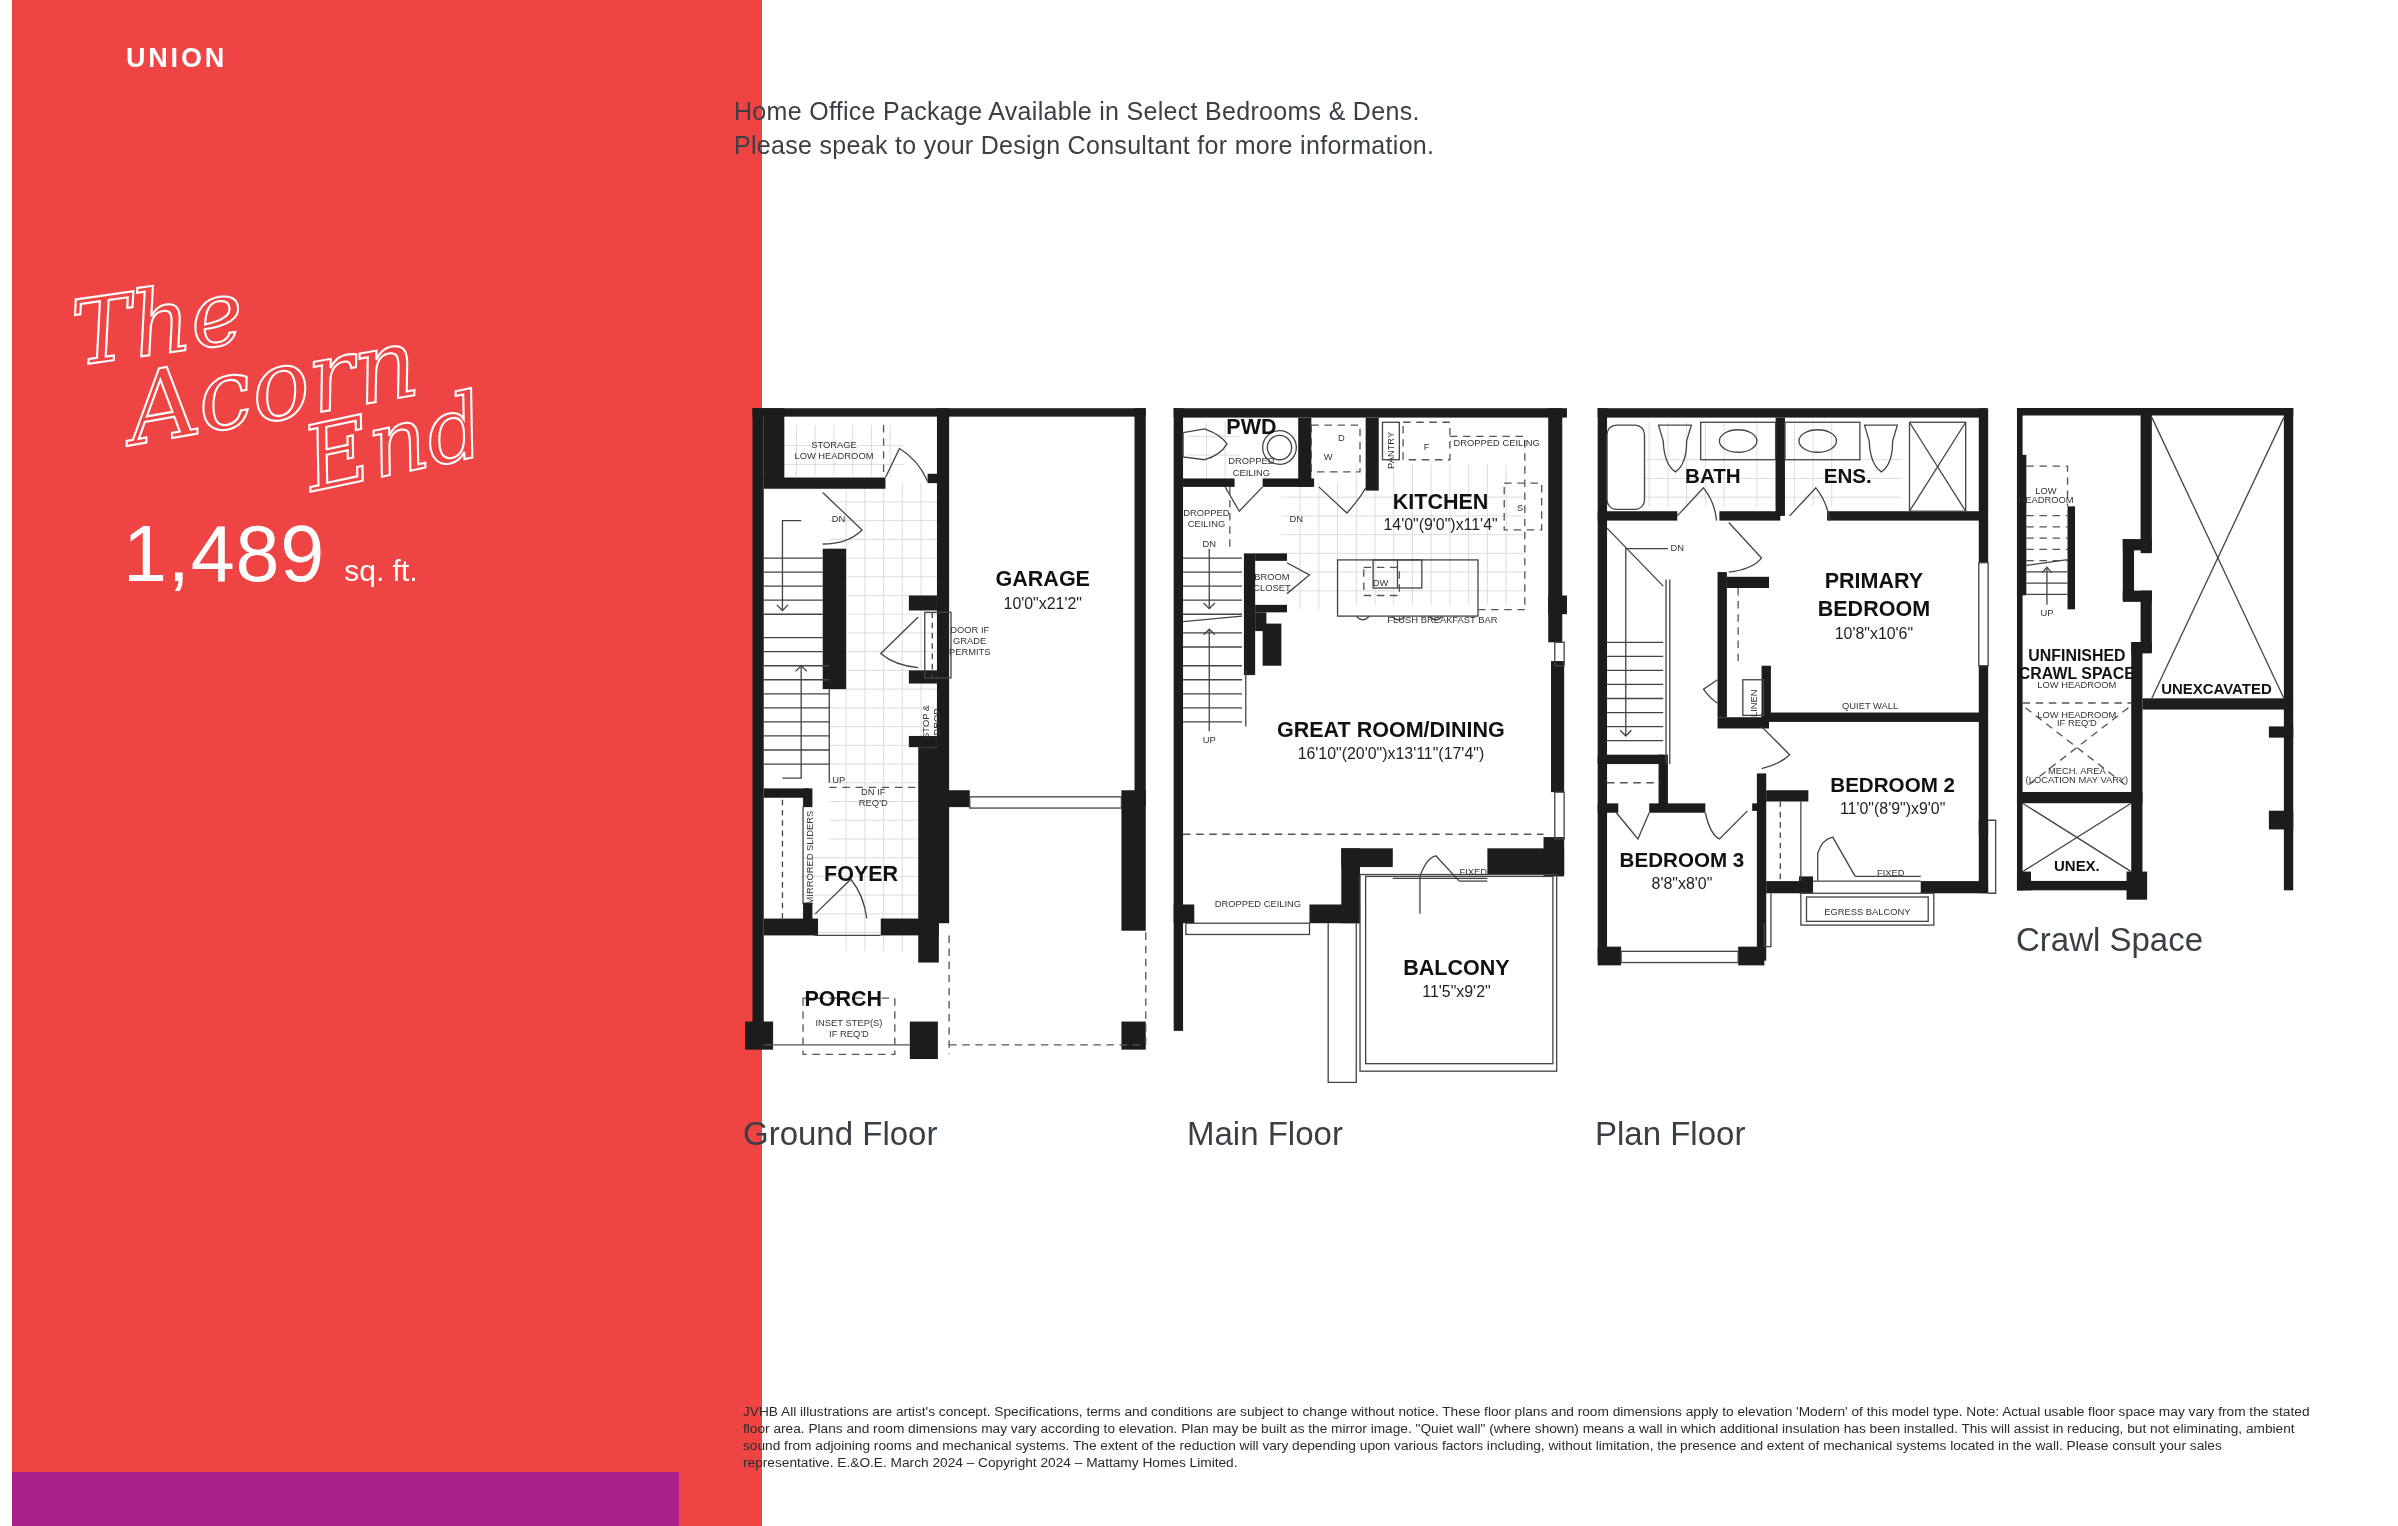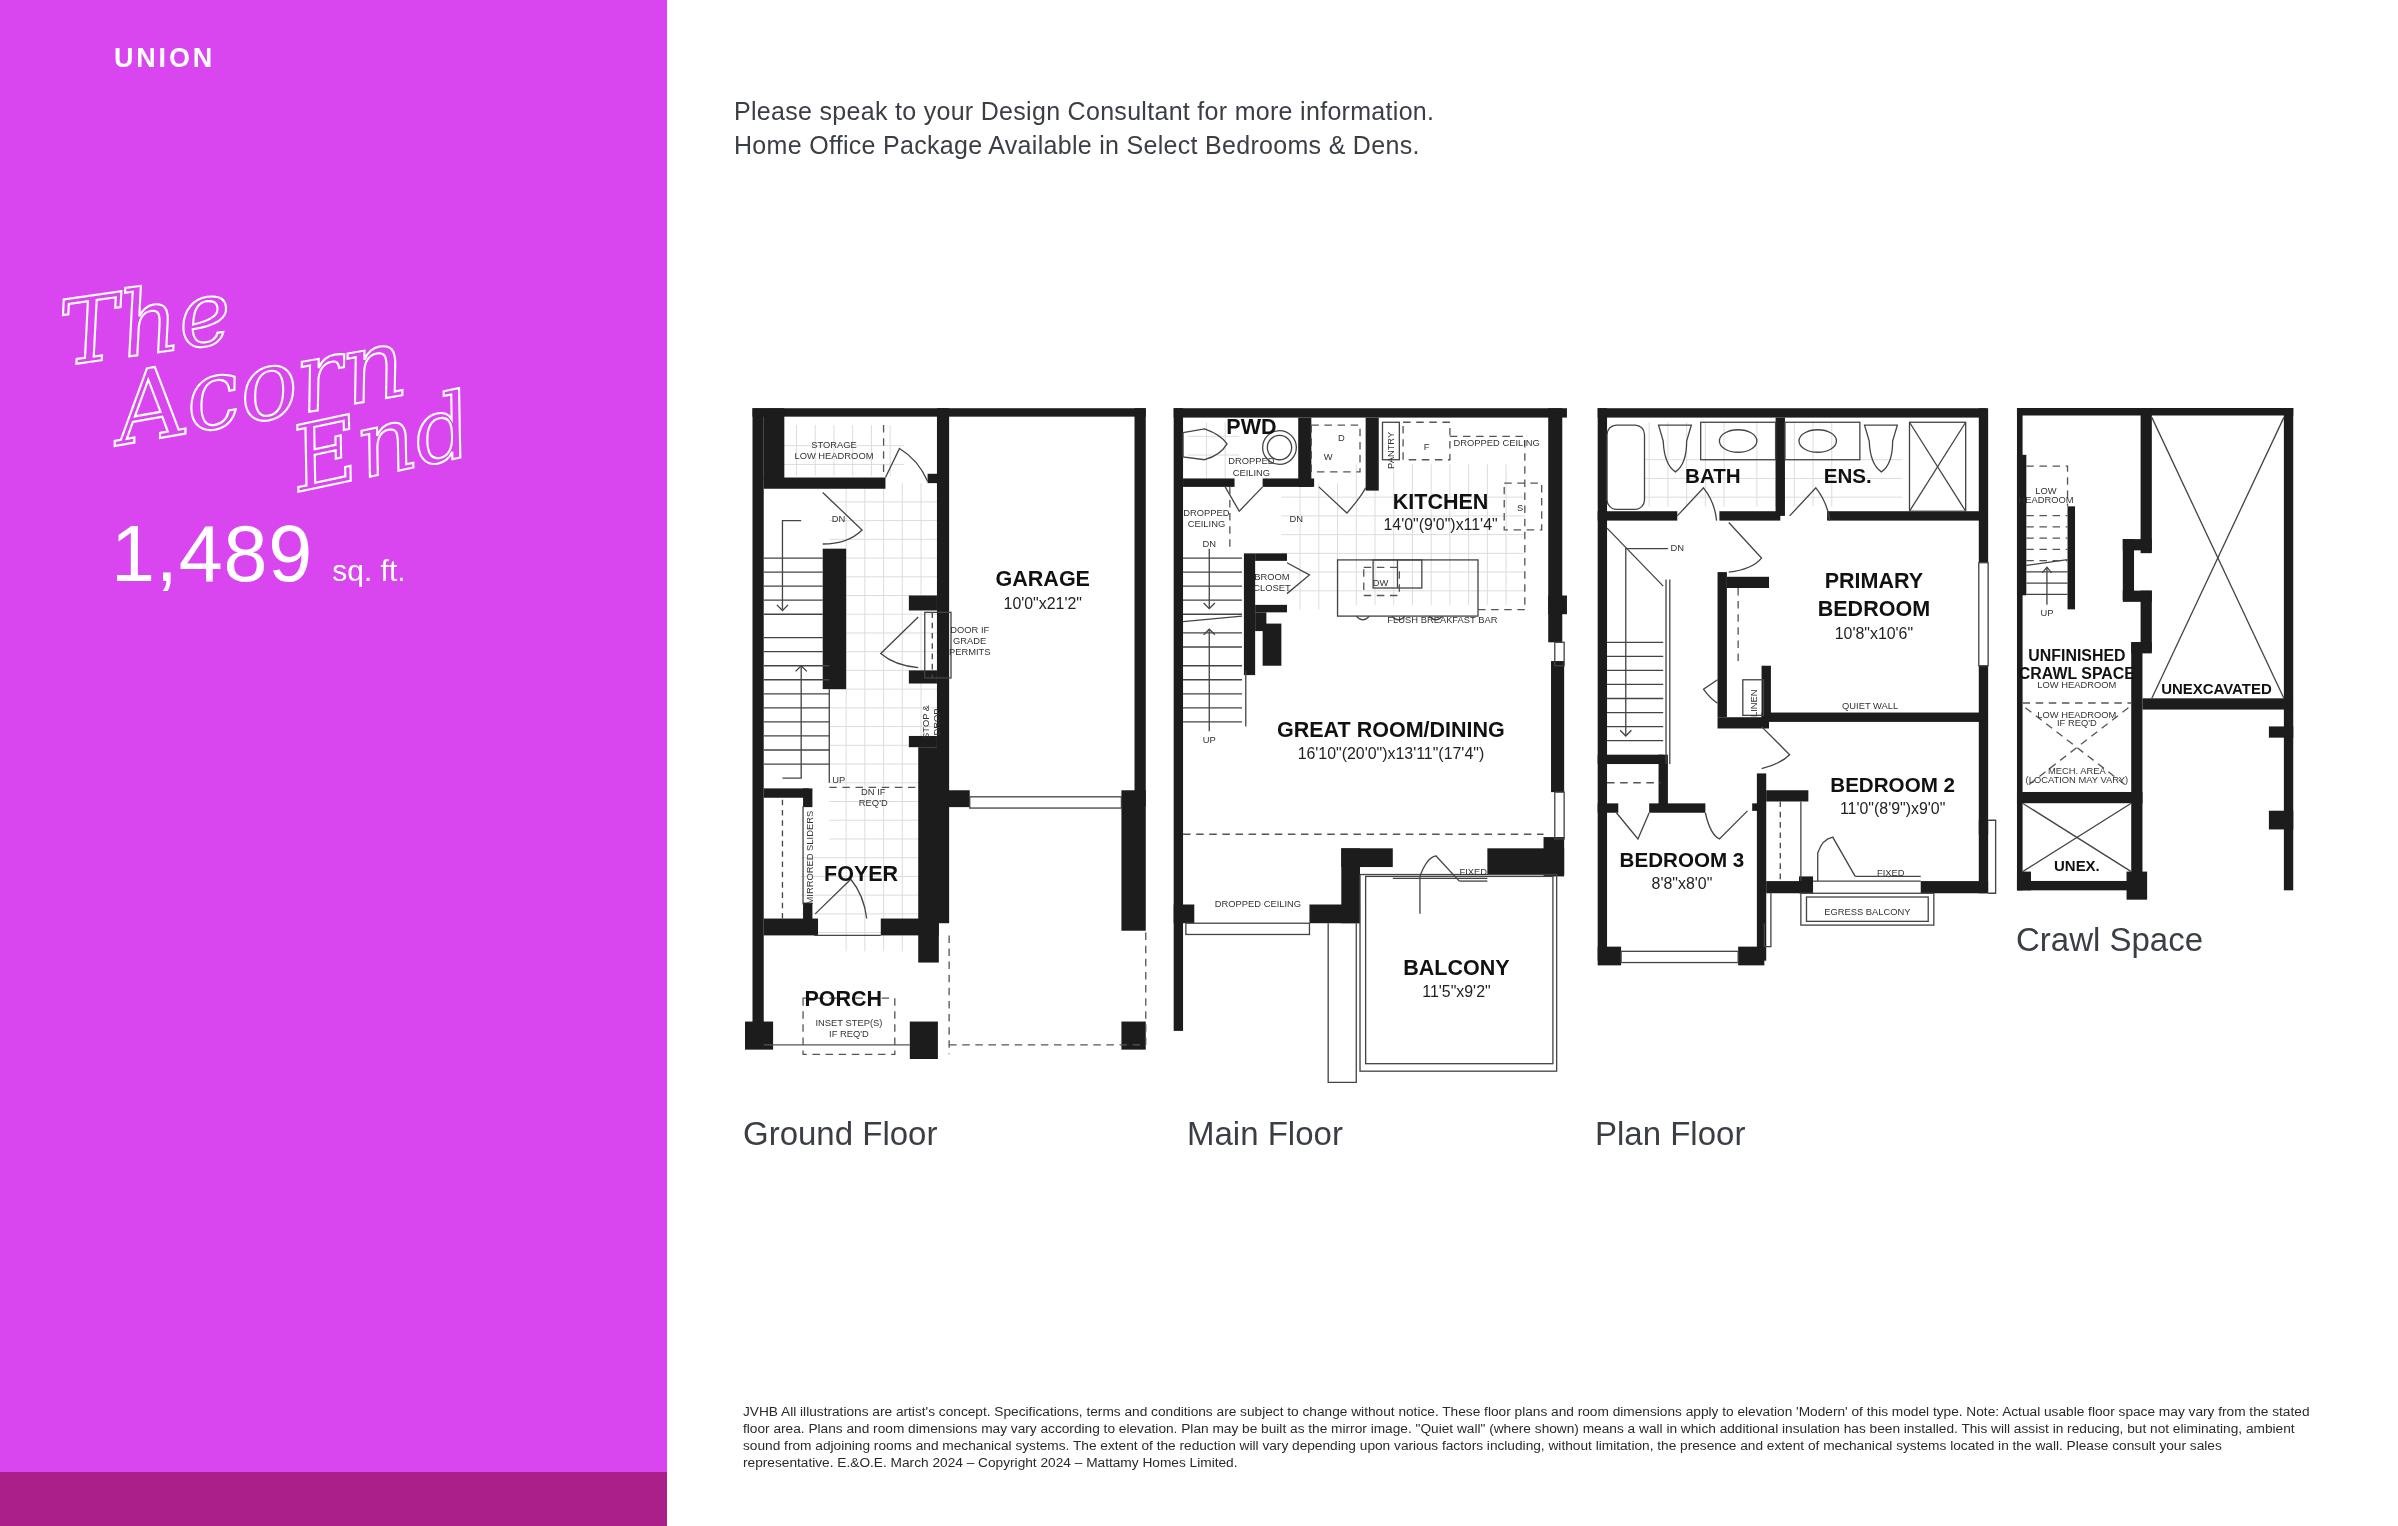--- a/index.html
+++ b/index.html
@@ -1,20 +1,20 @@
 <!DOCTYPE html>
 <html style="font-size:15px"><head>
 <meta charset="utf-8">
 <style>
   * { box-sizing: border-box; margin: 0; padding: 0; }
   html, body { width: 2399px; height: 1526px; background: #ffffff; overflow: hidden; }
   body { position: relative; font-family: "Liberation Sans", "DejaVu Sans", sans-serif; color: #333840; }
 
   
-  .side { position: absolute; left: 0; top: 0; width: 667px; height: 1526px; background: #d946ef; }
+  .side { position: absolute; left: 12px; top: 0; width: 750px; height: 1526px; background: #ef4444; }
   .community { position: absolute; left: 114px; top: 43px; color: #ffffff; font-size: 27px; font-weight: bold; letter-spacing: 2.8px; }
   .band-top { position: absolute; left: 0; top: 120px; width: 667px; height: 120px; background: #aa1f8a; }
   .collection { position: absolute; left: 110px; top: 163px; color: #ffffff; font-size: 36px; font-weight: bold; letter-spacing: 3.7px; }
   .script { position: absolute; left: 56px; top: 281px; width: 450px; height: 234px; }
   .script-text { font-family: "DejaVu Serif", serif; font-style: italic; fill: none; stroke: #ffffff; stroke-width: 2.2; }
   .sqft { position: absolute; left: 111px; top: 495px; color: #ffffff; white-space: nowrap; margin-top: 13px; }
   .sqft-num { font-size: 79px; font-weight: normal; letter-spacing: 0.9px; }
   .sqft-unit { font-size: 30px; margin-left: 19px; }
   .band-bottom { position: absolute; left: 0; top: 1472px; width: 667px; height: 54px; background: #aa1f8a; }
 
@@ -49,22 +49,22 @@
     <text class="script-text" x="260" y="225" font-size="96" transform="rotate(-12 260 225)">End</text>
   </svg>
 
   <div class="sqft">
     <span class="sqft-num">1,489</span><span class="sqft-unit">sq. ft.</span>
   </div>
   <div class="band-bottom"></div>
 </div>
 
 <div class="notice">
+  <div>Home Office Package Available in Select Bedrooms &amp; Dens.</div>
   <div>Please speak to your Design Consultant for more information.</div>
-  <div>Home Office Package Available in Select Bedrooms &amp; Dens.</div>
 </div>
 
 <div class="plan" style="left:745px;top:408px;">
   <svg width="412" height="684" viewBox="0 0 440 730">
 
     <g>
       <rect x="40" y="15" width="170" height="565" fill="#fff"></rect>
       <g class="grid">
         <line x1="55" y1="18" x2="55" y2="72"></line>
           <line x1="75" y1="18" x2="75" y2="72"></line>

